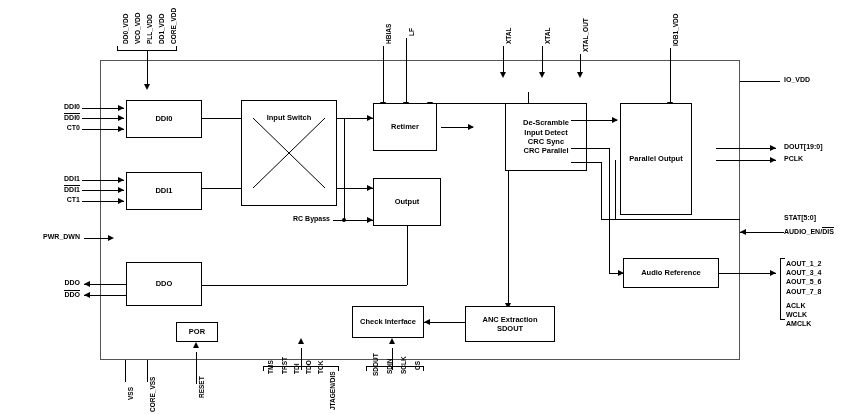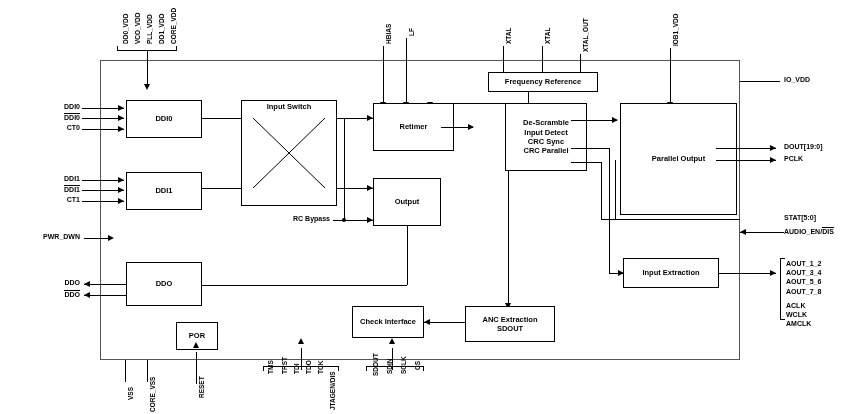--- a/index.html
+++ b/index.html
@@ -68,23 +68,20 @@
   <div class="ar s" style="left:538.8px;top:72px;"></div>
 
   <div class="vlbl" style="left:583px;top:52px;">XTAL_OUT</div>
   <div class="vl" style="left:580px;top:54px;height:19px;"></div>
   <div class="ar s" style="left:576.8px;top:72px;"></div>
 
   <div class="vlbl" style="left:673px;top:46px;">IOB1_VDD</div>
   <div class="vl" style="left:670px;top:48px;height:55px;"></div>
   <div class="ar s" style="left:666.8px;top:102px;"></div>
 
-  <div class="blk" style="left:488px;top:72px;width:110px;height:20px;">
-    <span>Frequency Reference</span>
-  </div>
 
   <div class="vl" style="left:528px;top:92px;height:11px;"></div>
   <div class="hl" style="left:440px;top:103px;width:88px;"></div>
   <div class="vl" style="left:440px;top:103px;height:0px;"></div>
   <div class="ar s" style="left:426.8px;top:102px;"></div>
   <div class="hl" style="left:430px;top:103px;width:10px;"></div>
 
   <div class="lbl r" style="left:44px;top:103px;width:36px;">
     <span>DDI0</span>
   </div>
@@ -139,21 +136,21 @@
   </div>
   <div class="hl" style="left:84px;top:284px;width:42px;"></div>
   <div class="hl" style="left:84px;top:295px;width:42px;"></div>
   <div class="ar w" style="left:84px;top:280.8px;"></div>
   <div class="ar w" style="left:84px;top:291.8px;"></div>
 
   <div class="blk" style="left:126px;top:262px;width:76px;height:44px;">
     <span>DDO</span>
   </div>
 
-  <div class="blk" style="left:241px;top:100px;width:96px;height:106px;align-items:flex-start;padding-top:1px;">
+  <div class="blk" style="left:241px;top:100px;width:96px;height:106px;align-items:flex-start;padding-top:12px;">
     <span>Input Switch</span>
   </div>
 
   <svg style="position:absolute;left:241px;top:100px;width:96px;height:106px;" viewBox="0 0 96 106">
     <line x1="12" y1="18" x2="84" y2="88" stroke="#000" stroke-width="1"></line>
     <line x1="12" y1="88" x2="84" y2="18" stroke="#000" stroke-width="1"></line>
   </svg>
 
   <div class="hl" style="left:202px;top:118px;width:39px;"></div>
 
@@ -167,21 +164,21 @@
 
   <div class="lbl r" style="left:272px;top:215px;width:58px;">
     <span>RC Bypass</span>
   </div>
   <div class="hl" style="left:333px;top:220px;width:40px;"></div>
   <div class="ar e" style="left:367px;top:216.8px;"></div>
   <div class="dot" style="left:342px;top:218px;"></div>
 
   <div class="vl" style="left:344px;top:118px;height:102px;"></div>
 
-  <div class="blk" style="left:373px;top:103px;width:81px;height:48px;align-items:center;">
+  <div class="blk" style="left:373px;top:103px;width:64px;height:48px;align-items:center;">
     <span>Retimer</span>
   </div>
   <div class="hl" style="left:441px;top:127px;width:32px;"></div>
   <div class="ar e" style="left:468px;top:123.8px;"></div>
 
   <div class="blk" style="left:373px;top:178px;width:68px;height:48px;">
     <span>Output</span>
   </div>
 
   <div class="vl" style="left:407px;top:226px;height:59px;"></div>
@@ -202,32 +199,32 @@
   <div class="hl" style="left:609px;top:273px;width:14px;"></div>
   <div class="ar e" style="left:618px;top:269.8px;"></div>
 
   <div class="hl" style="left:571px;top:162px;width:30px;"></div>
   <div class="vl" style="left:601px;top:162px;height:57px;"></div>
   <div class="hl" style="left:601px;top:219px;width:139px;"></div>
 
   <div class="vl" style="left:508px;top:171px;height:133px;"></div>
   <div class="ar s" style="left:504.8px;top:303px;"></div>
 
-  <div class="blk" style="left:620px;top:103px;width:117px;height:112px;">
+  <div class="blk" style="left:620px;top:103px;width:72px;height:112px;">
     <span>Parallel Output</span>
   </div>
   <div class="hl" style="left:716px;top:148px;width:60px;"></div>
   <div class="hl" style="left:716px;top:160px;width:60px;"></div>
   <div class="ar e" style="left:770px;top:144.8px;"></div>
   <div class="ar e" style="left:770px;top:156.8px;"></div>
 
   <div class="vl" style="left:615px;top:160px;height:60px;"></div>
 
   <div class="blk" style="left:623px;top:258px;width:96px;height:30px;">
-    <span>Input Extraction</span>
+    <span>Audio Reference</span>
   </div>
   <div class="hl" style="left:719px;top:273px;width:57px;"></div>
   <div class="ar e" style="left:770px;top:269.8px;"></div>
 
   <div class="hl" style="left:740px;top:81px;width:40px;"></div>
   <div class="lbl" style="left:784px;top:76px;">
     <span>IO_VDD</span>
   </div>
 
   <div class="lbl" style="left:784px;top:143px;">
@@ -253,21 +250,21 @@
     <div>AOUT_3_4</div>
     <div>AOUT_5_6</div>
     <div>AOUT_7_8</div>
   </div>
   <div class="stack" style="left:786px;top:301px;">
     <div>ACLK</div>
     <div>WCLK</div>
     <div>AMCLK</div>
   </div>
 
-  <div class="blk" style="left:176px;top:322px;width:42px;height:28px;">
+  <div class="blk" style="left:176px;top:322px;width:42px;height:20px;">
     <span>POR</span>
   </div>
   <div class="vl" style="left:196px;top:352px;height:32px;"></div>
   <div class="ar n" style="left:192.8px;top:342px;"></div>
 
   <div class="vl" style="left:301px;top:348px;height:22px;"></div>
   <div class="ar n" style="left:297.8px;top:338px;"></div>
   <div class="brk" style="left:263px;top:366px;width:76px;height:5px;"></div>
   <div class="vlbl" style="left:268px;top:374px;">TMS</div>
   <div class="vlbl" style="left:282px;top:374px;">TRST</div>

